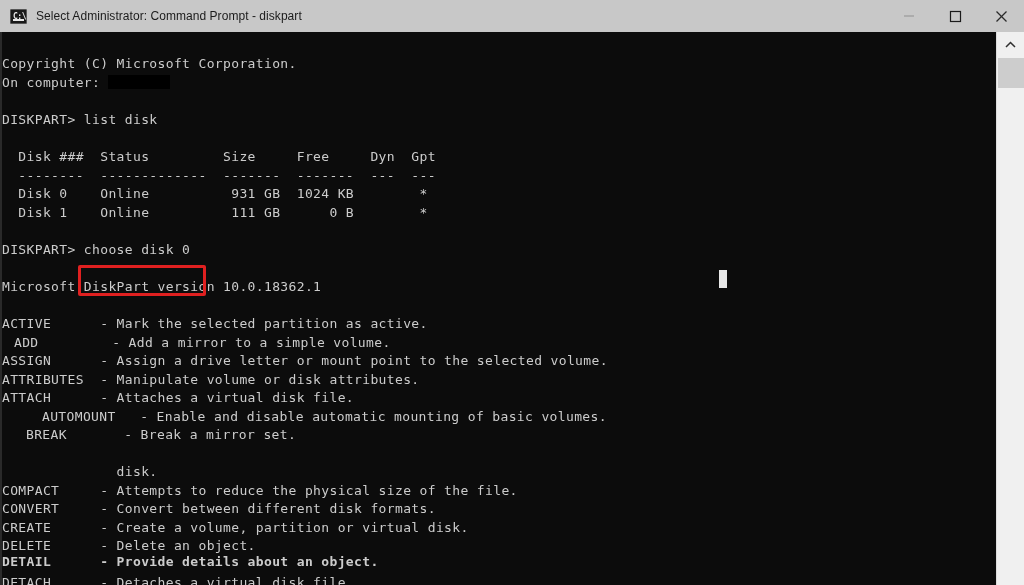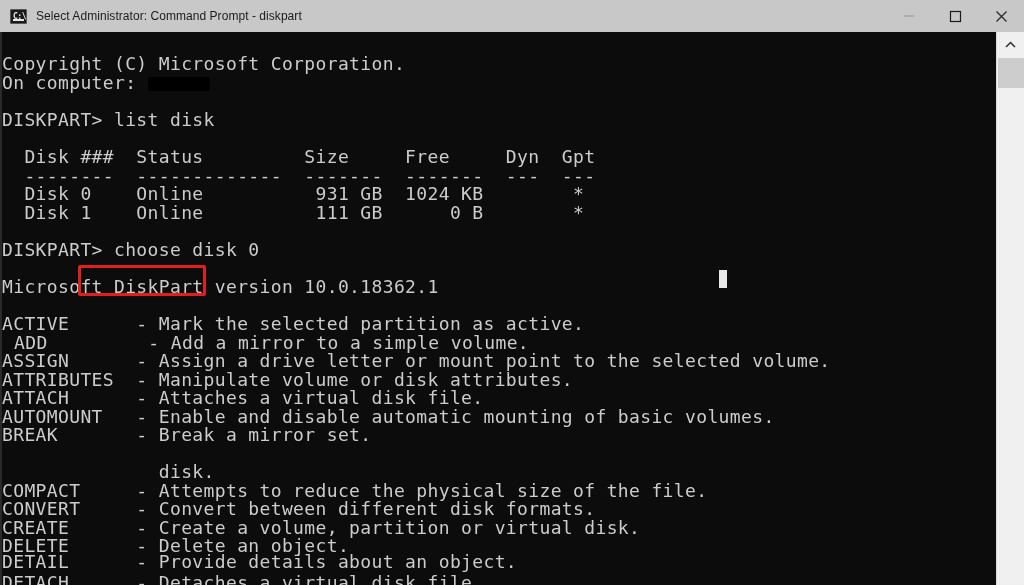--- a/index.html
+++ b/index.html
@@ -115,21 +115,21 @@
     top: 0;
     width: 996px;
     height: 553px;
     padding: 0;
     box-sizing: border-box;
   }
   .line {
     position: absolute;
     left: 2px;
     font-family: "DejaVu Sans Mono", monospace;
-    font-size: 18px;
+    font-size: 13px;
     line-height: 19.4px;
     color: #cccccc;
     white-space: pre;
     letter-spacing: 0.36px;
   }
   .redact {
     display: inline-block;
     width: 62px;
     height: 14px;
     background: #000000;
@@ -240,28 +240,28 @@
         <div class="line" style="top: 134px;">  --------  -------------  -------  -------  ---  ---</div>
         <div class="line" style="top: 152px;">  Disk 0    Online          931 GB  1024 KB        *</div>
         <div class="line" style="top: 171px;">  Disk 1    Online          111 GB      0 B        *</div>
         <div class="line" style="top: 208px;">DISKPART&gt; choose disk 0</div>
         <div class="line" style="top: 245px;">Microsoft DiskPart version 10.0.18362.1</div>
         <div class="line" style="top: 282px;">ACTIVE      - Mark the selected partition as active.</div>
         <div class="line" style="top: 301px; margin-left: 12px;">ADD         - Add a mirror to a simple volume.</div>
         <div class="line" style="top: 319px; text-align: center;">ASSIGN      - Assign a drive letter or mount point to the selected volume.</div>
         <div class="line" style="top: 356px;">ATTACH      - Attaches a virtual disk file.</div>
         <div class="line" style="top: 338px;">ATTRIBUTES  - Manipulate volume or disk attributes.</div>
-        <div class="line" style="top: 375px;">AUTOMOUNT   - Enable and disable automatic mounting of basic volumes.</div>
-        <div class="line" style="top: 393px;">BREAK       - Break a mirror set.</div>
+        <div class="line" style="top: 375px; padding-left: 40px;">AUTOMOUNT   - Enable and disable automatic mounting of basic volumes.</div>
+        <div class="line" style="top: 393px; padding-left: 24px;">BREAK       - Break a mirror set.</div>
         <div class="line" style="top: 430px;">              disk.</div>
         <div class="line" style="top: 449px;">COMPACT     - Attempts to reduce the physical size of the file.</div>
         <div class="line" style="top: 467px;">CONVERT     - Convert between different disk formats.</div>
         <div class="line" style="top: 486px;">CREATE      - Create a volume, partition or virtual disk.</div>
         <div class="line" style="top: 504px;">DELETE      - Delete an object.</div>
-        <div class="line" style="top: 520px;">DETAIL      - Provide details about an object.</div>
+        <div class="line" style="top: 520px; font-weight: bold;">DETAIL      - Provide details about an object.</div>
         <div class="line" style="top: 541px;">DETACH      - Detaches a virtual disk file.</div>
       </div>
     <div id="cmd-highlight" style="border-color: rgb(224, 32, 32);"></div>
     <div id="cursor"></div>
   </div>
 
   <div id="scrollbar">
     <div id="sb-up">
       <svg width="11" height="8" viewBox="0 0 11 8">
         <polyline points="1,6 5.5,1.5 10,6" fill="none" stroke="#303030" stroke-width="1.5"></polyline>

